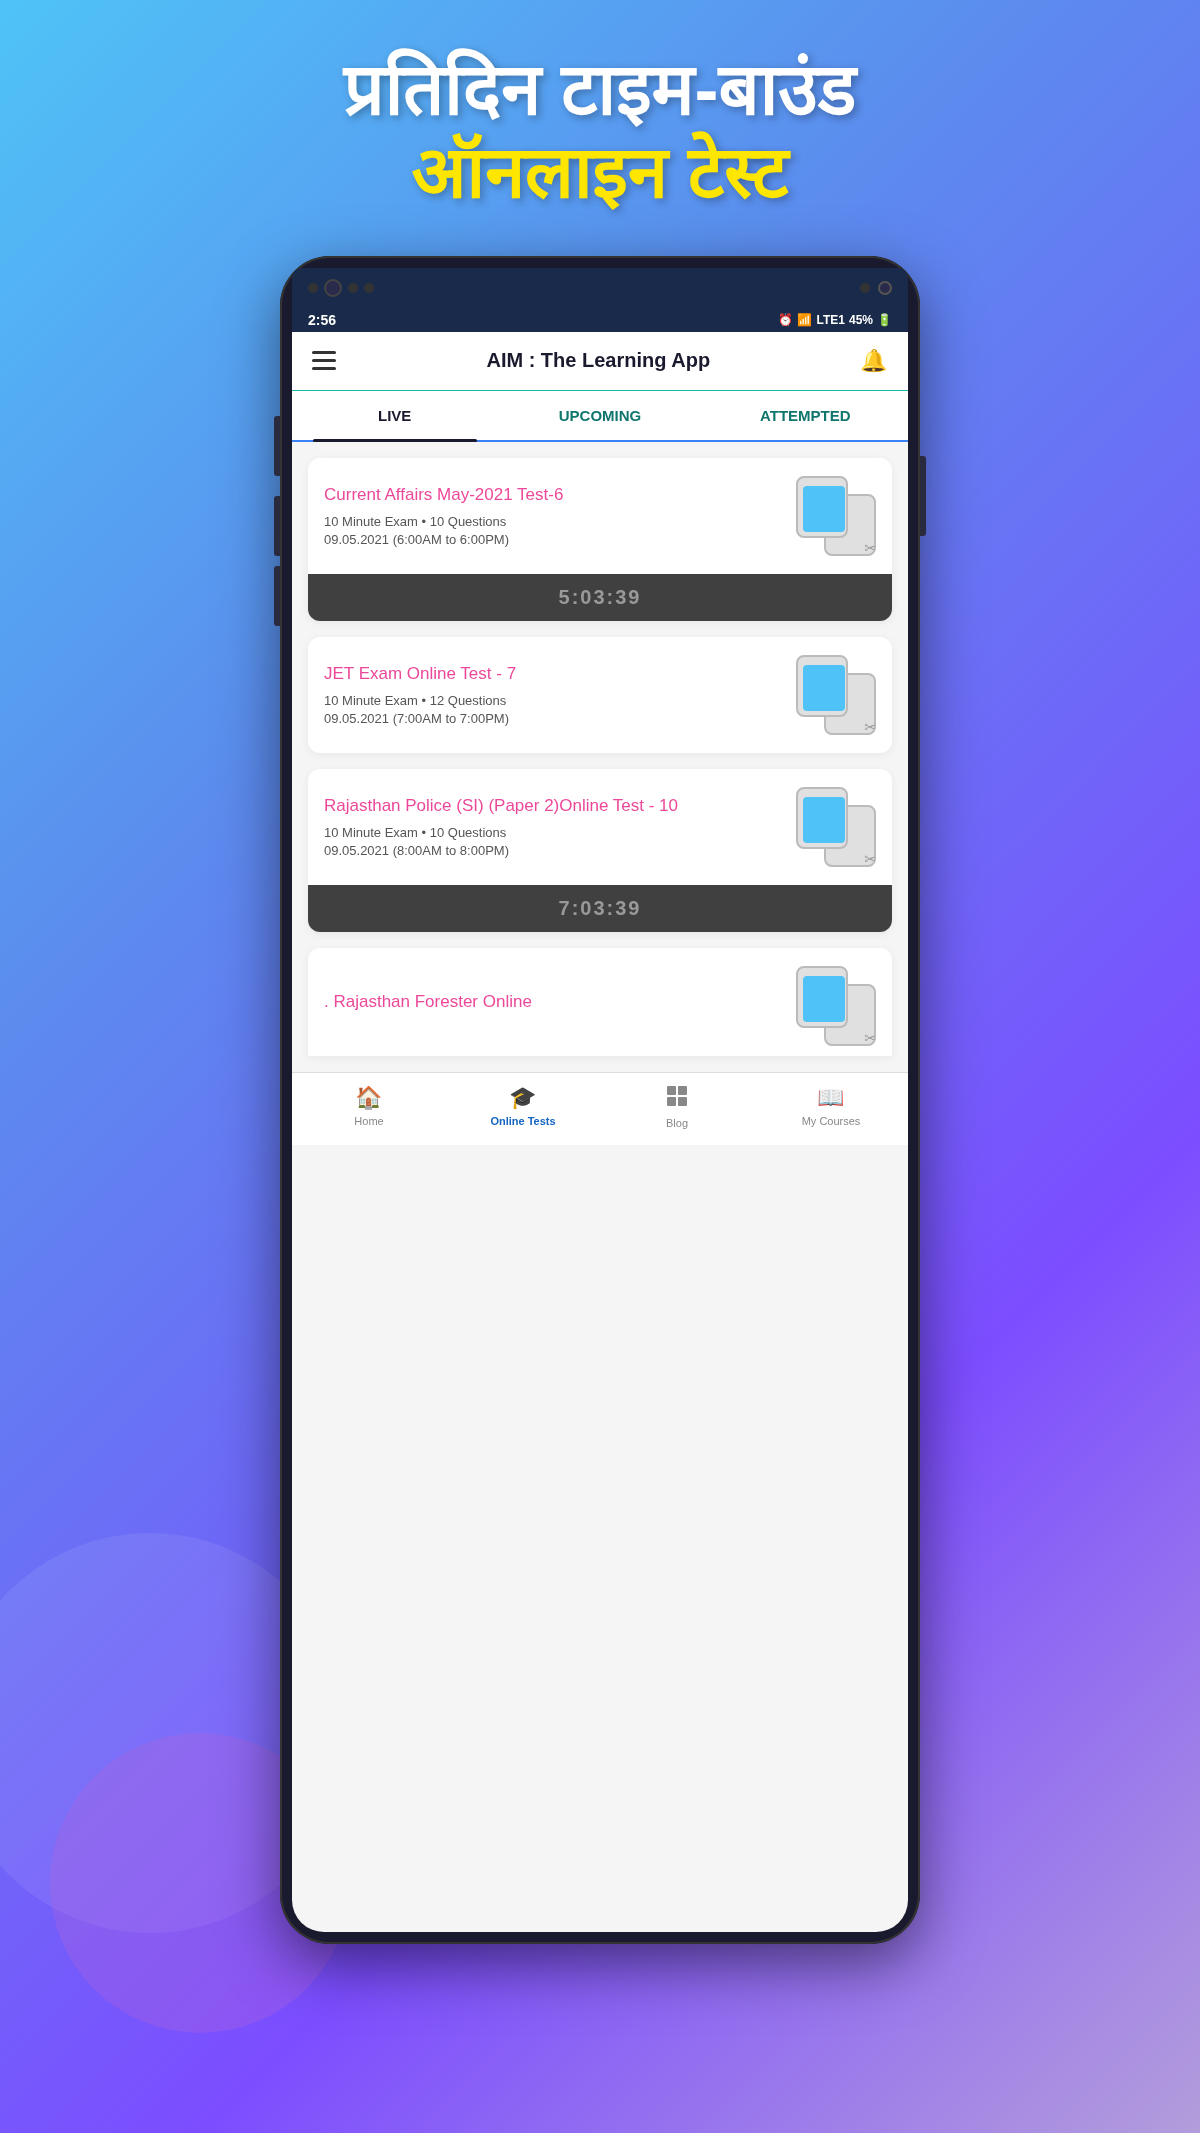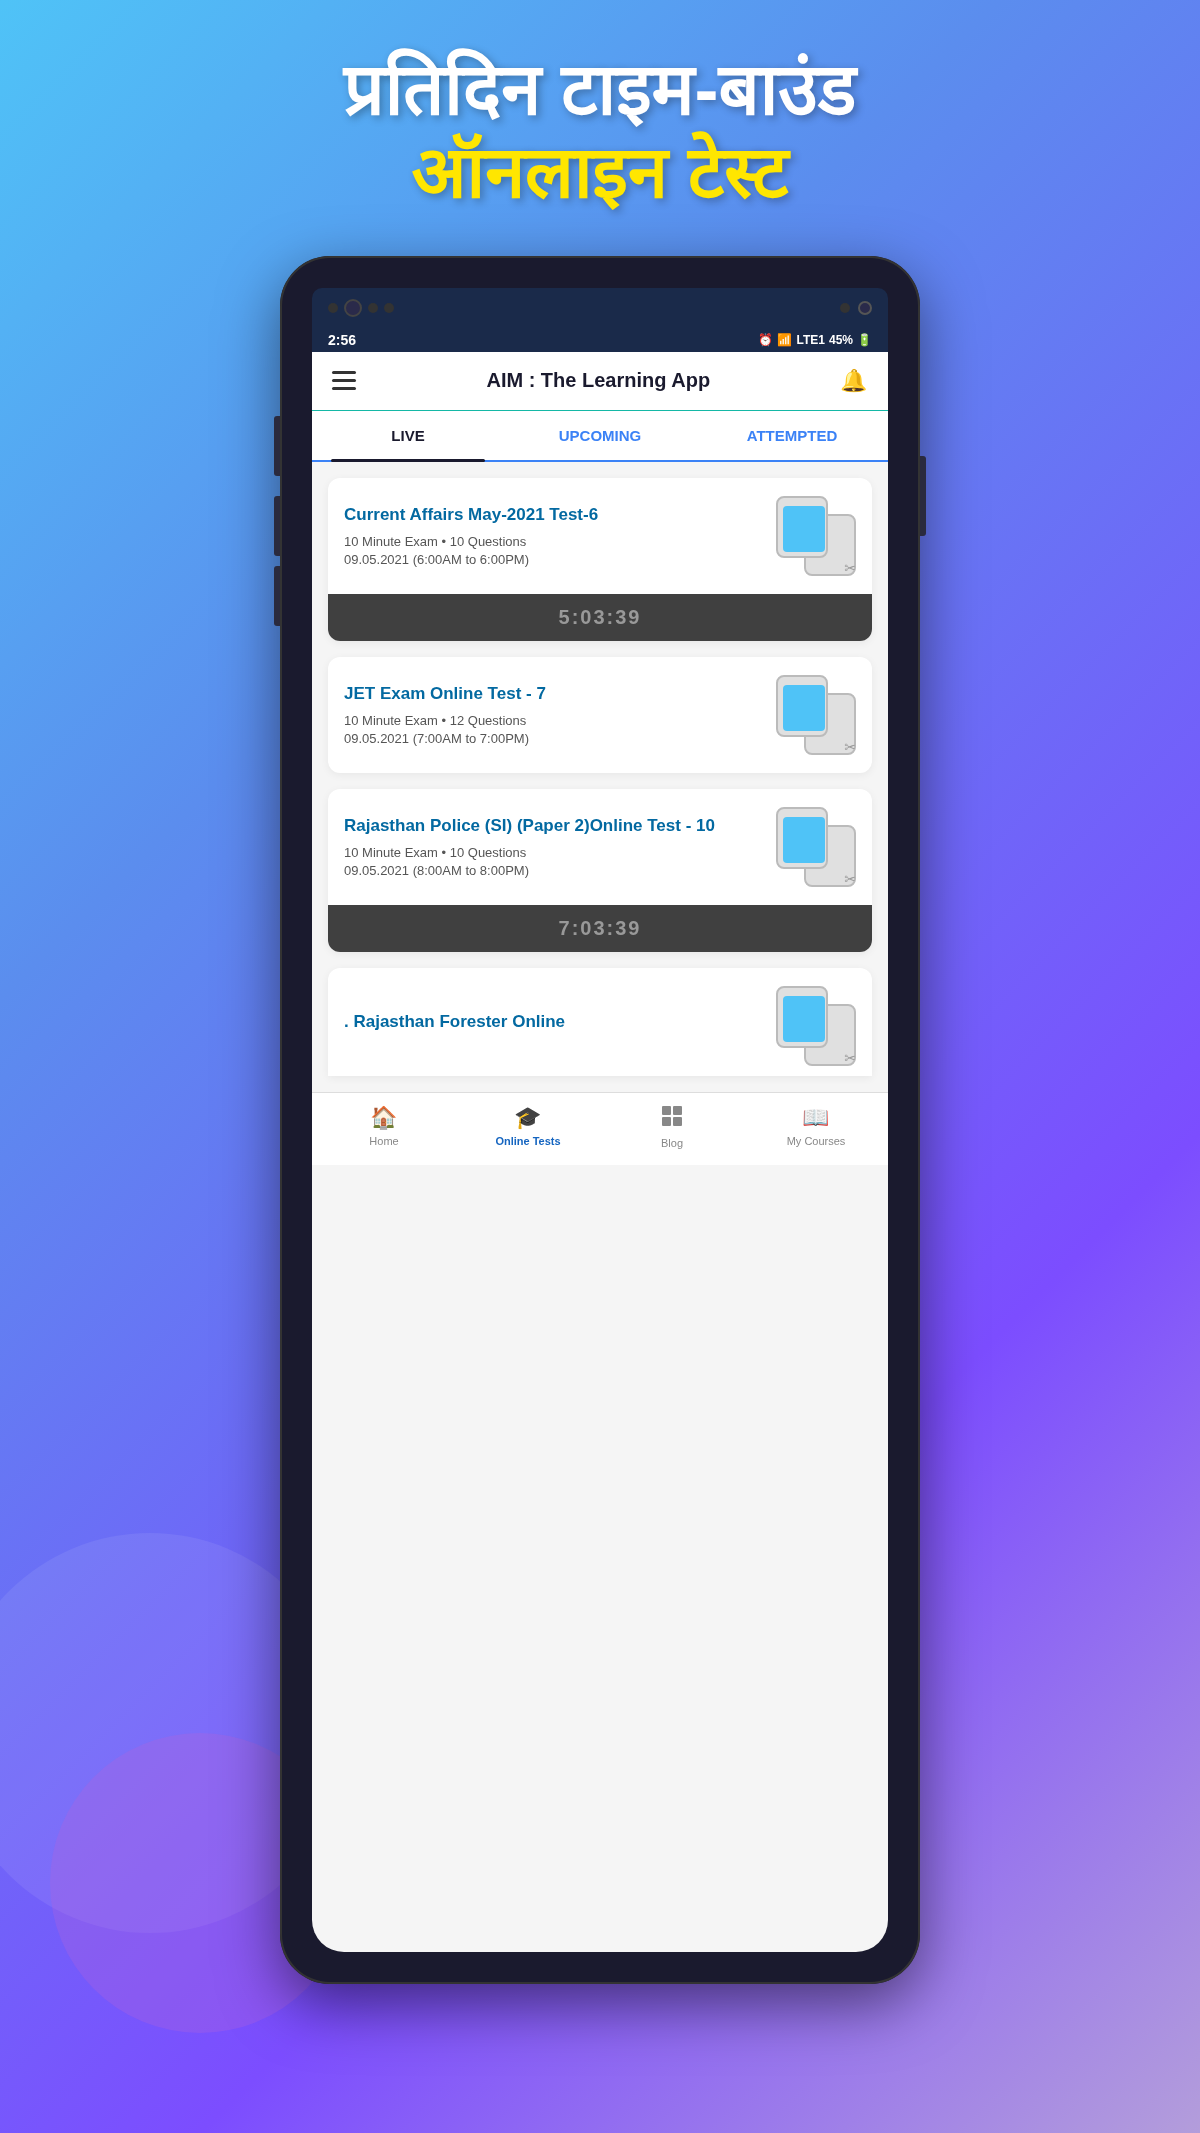--- a/index.html
+++ b/index.html
@@ -55,21 +55,21 @@
     .phone-wrapper {
       display: flex;
       justify-content: center;
       align-items: flex-start;
       margin-top: 10px;
     }
     .phone {
       width: 640px;
       background: #1a1a2e;
       border-radius: 50px;
-      padding: 32px;
+      padding: 12px;
       box-shadow: 0 20px 60px rgba(0,0,0,0.5), inset 0 0 0 2px #333;
       position: relative;
     }
     
     .phone::before {
       content: '';
       position: absolute;
       left: -6px;
       top: 160px;
       width: 6px;
@@ -167,21 +167,21 @@
       background: white;
       display: flex;
       border-bottom: 2px solid #3b82f6;
     }
     .tab {
       flex: 1;
       text-align: center;
       padding: 16px 8px;
       font-size: 15px;
       font-weight: 600;
-      color: #3b82f6;
+      color: #0f766e;
       cursor: pointer;
       position: relative;
     }
     .tab.active {
       color: #1a1a2e;
     }
     .tab.active::after {
       content: '';
       position: absolute;
       bottom: -2px;
@@ -210,22 +210,22 @@
       padding: 18px 16px;
       display: flex;
       align-items: center;
       justify-content: space-between;
     }
     .test-info {
       flex: 1;
     }
     .test-title {
       font-size: 17px;
-      font-weight: 700;
-      color: #0369a1;
+      font-weight: 400;
+      color: #ec4899;
       line-height: 1.3;
       margin-bottom: 8px;
     }
     .test-meta {
       font-size: 13px;
       color: #555;
       margin-bottom: 3px;
     }
     .test-date {
       font-size: 13px;

